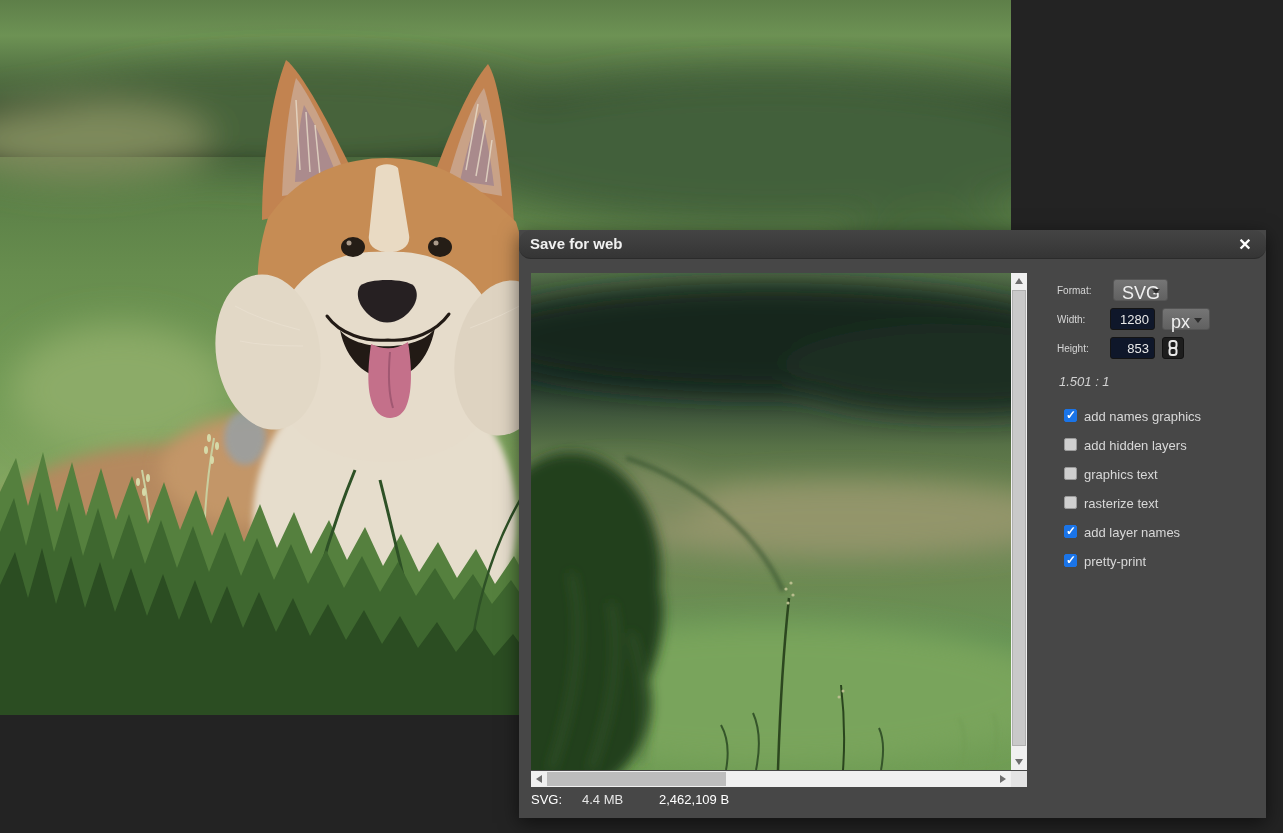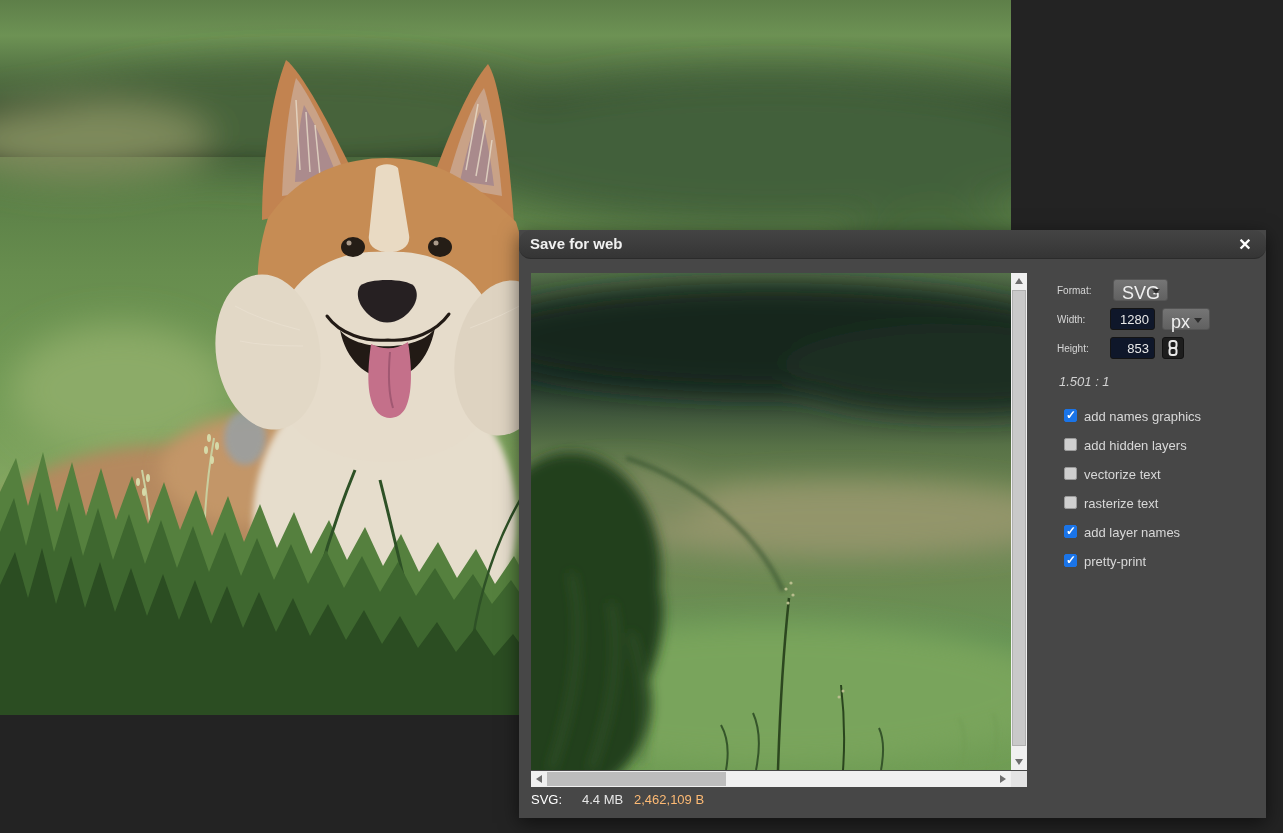--- a/index.html
+++ b/index.html
@@ -32,21 +32,21 @@
   .arr-up{left:4px;top:5px;border-left:4px solid transparent;border-right:4px solid transparent;border-bottom:6px solid #6d6d6d;}
   .arr-down{left:4px;bottom:5px;border-left:4px solid transparent;border-right:4px solid transparent;border-top:6px solid #6d6d6d;}
   .arr-left{left:5px;top:4px;border-top:4px solid transparent;border-bottom:4px solid transparent;border-right:6px solid #6d6d6d;}
   .arr-right{right:5px;top:4px;border-top:4px solid transparent;border-bottom:4px solid transparent;border-left:6px solid #6d6d6d;}
 
   
   #statusrow{left:12px;top:562px;font-size:13px;}
   #statusrow span{position:absolute;white-space:nowrap;top:0;}
   #st-fmt{left:0;color:#ffffff;}
   #st-mb{left:51px;color:#e6e6e6;}
-  #st-bytes{left:103px;color:#fdba74;}
+  #st-bytes{left:128px;color:#ffffff;}
 
   
   .fldlabel{position:absolute;font-size:10px;color:#d6d6d6;}
   .txtin{position:absolute;background:#0f172a;border:1px solid #141414;border-radius:3px;
     color:#e9e9e9;font-size:13px;font-family:"Liberation Sans",sans-serif;padding:0 5px;box-sizing:border-box;outline:none;text-align:right;}
   .dd{position:absolute;background:linear-gradient(#757575,#616161);border:1px solid #555;border-radius:3px;
     color:#f0f0f0;font-size:18px;box-sizing:border-box;cursor:pointer;}
   .dd .dd-txt{position:absolute;left:8px;top:3px;}
   .dd .dd-arr{position:absolute;right:7px;top:9px;width:0;height:0;
     border-left:4px solid transparent;border-right:4px solid transparent;border-top:5px solid #2d2d2d;}
@@ -284,21 +284,21 @@
     <div class="opt" style="top:179px;">
       <span class="cb checked"></span>
       <span class="opt-label">add names graphics</span>
     </div>
     <div class="opt" style="top:208px;">
       <span class="cb"></span>
       <span class="opt-label">add hidden layers</span>
     </div>
     <div class="opt" style="top:237px;">
       <span class="cb"></span>
-      <span class="opt-label">vectorize text</span>
+      <span class="opt-label">graphics text</span>
     </div>
     <div class="opt" style="top:266px;">
       <span class="cb"></span>
       <span class="opt-label">rasterize text</span>
     </div>
     <div class="opt" style="top:295px;">
       <span class="cb checked"></span>
       <span class="opt-label">add layer names</span>
     </div>
     <div class="opt" style="top:324px;">

